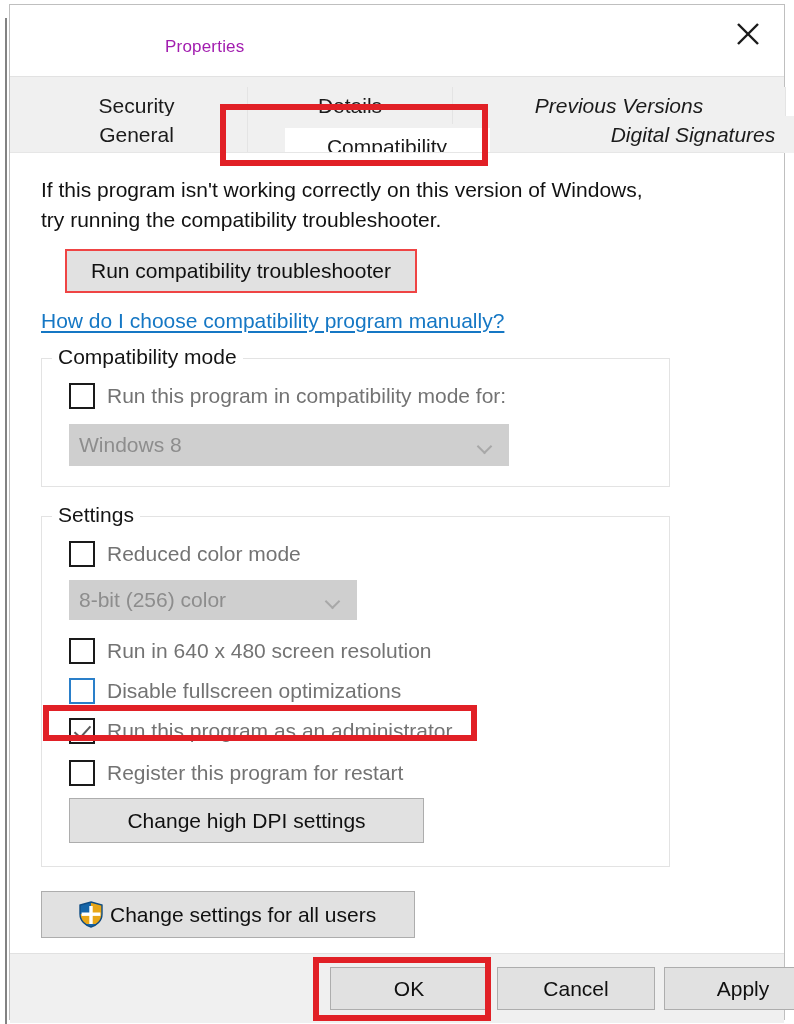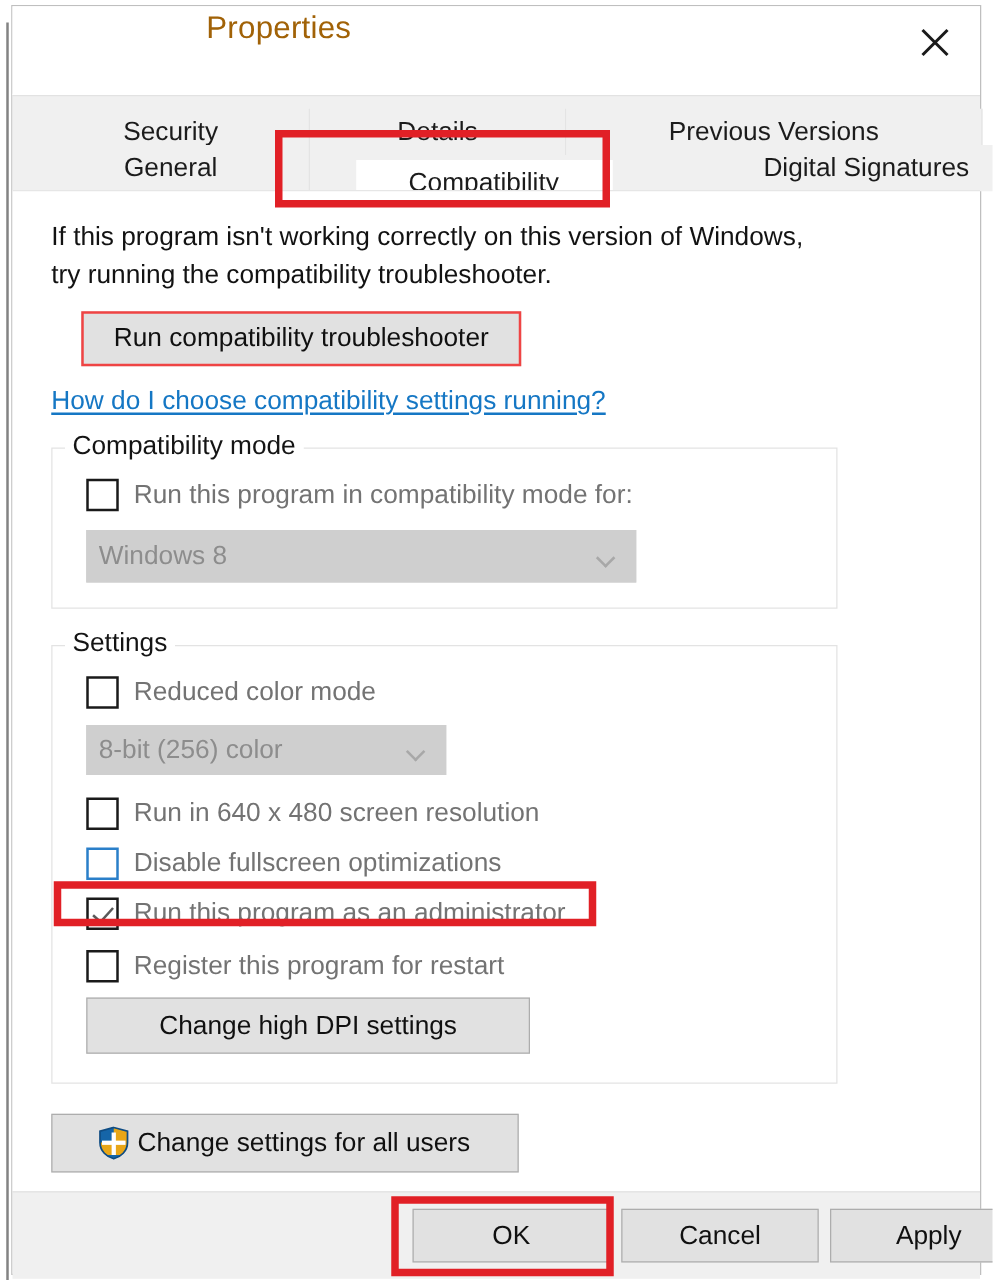--- a/index.html
+++ b/index.html
@@ -54,23 +54,23 @@
   
   .titlebar {
     position: relative;
     height: 70px;
     background: #ffffff;
     border-bottom: 1px solid #ffffff;
   }
   .title-text {
     position: absolute;
     left: 155px;
-    top: 3px;
-    font-size: 25px;
-    color: #a16207;
+    top: 32px;
+    font-size: 17px;
+    color: #a21caf;
     letter-spacing: .2px;
     white-space: nowrap;
   }
   .close-btn {
     position: absolute;
     right: 6px;
     top: 3px;
     width: 60px;
     height: 52px;
     display: flex;
@@ -104,21 +104,21 @@
     justify-content: center;
     font-size: 21px;
     color: #1b1b1b;
     background: #f0f0f0;
     border-right: 1px solid #e4e4e4;
     box-sizing: border-box;
     white-space: nowrap;
   }
   .tab.w-a { width: 222px; }
   .tab.w-b { width: 205px; }
-  .tab.w-c { width: 333px; }
+  .tab.w-c { width: 333px; font-style: italic; }
   .tab.active {
     background: #ffffff;
     border-right: 1px solid #ffffff;
     margin-top: 12px;
   }
 
   
   .pane {
     position: relative;
     height: 800px;
@@ -327,21 +327,21 @@
 
     <div class="pane">
 
       <div class="intro">
         <div>If this program isn't working correctly on this version of Windows,</div>
         <div>try running the compatibility troubleshooter.</div>
       </div>
 
       <div class="btn focused" id="btn-troubleshoot">Run compatibility troubleshooter</div>
 
-      <a class="link" href="#">How do I choose compatibility settings running?</a>
+      <a class="link" href="#">How do I choose compatibility program manually?</a>
 
       <div class="group" id="group-compat">
         <div class="group-title">Compatibility mode</div>
 
         <div class="chk-row" style="left:27px; top:22px;">
           <span class="chk"></span>
           <span class="chk-label">Run this program in compatibility mode for:</span>
         </div>
 
         <div class="combo" style="left:27px; top:65px; width:440px; height:42px;">

